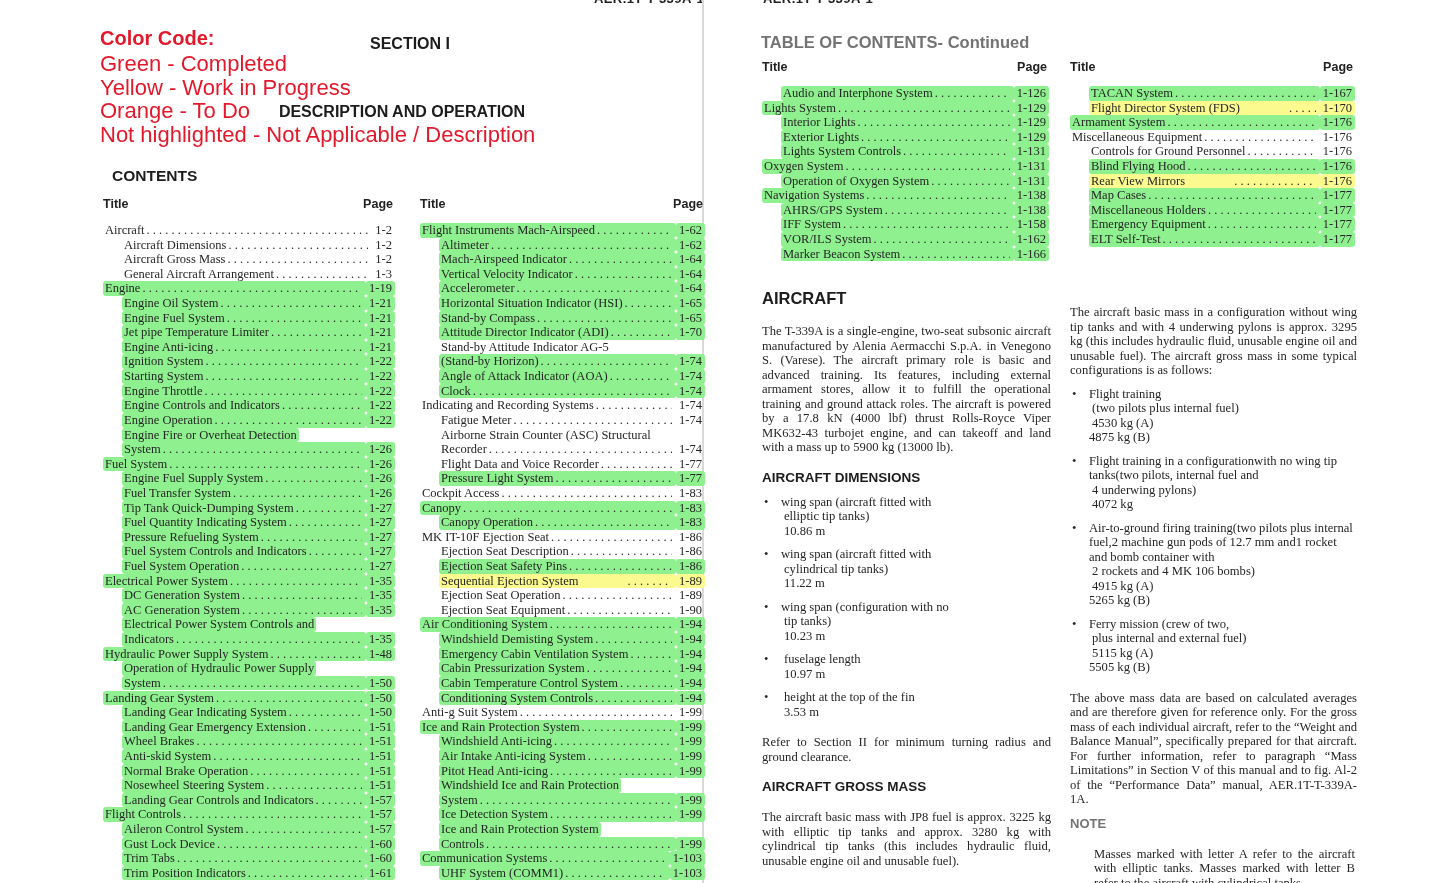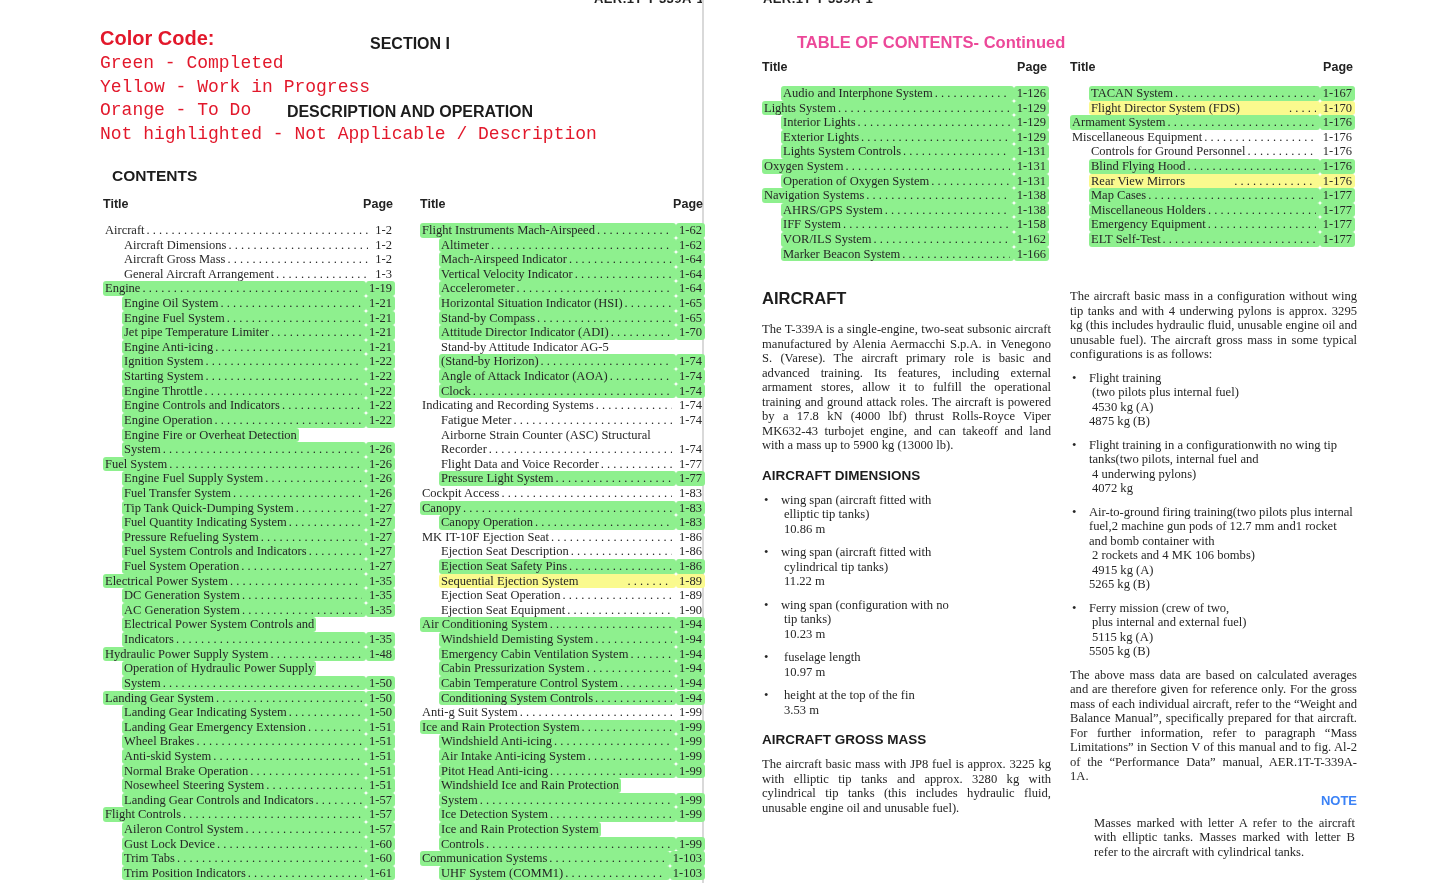--- a/index.html
+++ b/index.html
@@ -9,28 +9,28 @@
 
   
   .hdr{position:absolute;top:-9px;font:bold 13px "Liberation Sans",sans-serif;color:#222;letter-spacing:.4px;}
   .hdr-l{left:594px;} .hdr-r{left:763px;}
 
   .divider{position:absolute;left:702px;top:0;bottom:0;width:2px;background:#d9d9d9;}
 
   
   .color-code{position:absolute;left:100px;top:26px;color:var(--red);font-family:"Liberation Sans",sans-serif;}
   .cc-title{font-weight:bold;font-size:20px;line-height:24px;margin-bottom:2px;}
-  .cc-line{font-size:18px;line-height:23.5px;font-family:Liberation Mono, monospace;}
+  .cc-line{font-size:22px;line-height:23.5px;}
 
   .section-i{position:absolute;left:300px;top:35px;width:220px;text-align:center;
              font:bold 16px "Liberation Sans",sans-serif;color:#1c1c1c;}
-  .desc-op{position:absolute;left:190px;top:103px;width:440px;text-align:center;
+  .desc-op{position:absolute;left:182px;top:103px;width:440px;text-align:center;
            font:bold 16px "Liberation Sans",sans-serif;color:#1c1c1c;}
   .contents-h{position:absolute;left:112px;top:167px;font:bold 15.5px "Liberation Sans",sans-serif;color:#1c1c1c;text-align:right;}
-  .toc-cont-h{position:absolute;left:761px;top:33px;font:bold 16.5px "Liberation Sans",sans-serif;color:#ec4899;margin-left:36px;}
+  .toc-cont-h{position:absolute;left:761px;top:33px;font:bold 16.5px "Liberation Sans",sans-serif;color:#737373;}
 
   
   .toc-col{position:absolute;}
   .lp-col1{left:103px;top:197px;width:292px;}
   .lp-col2{left:420px;top:197px;width:285px;}
   .rp-col1{left:762px;top:60px;width:287px;}
   .rp-col2{left:1070px;top:60px;width:285px;}
   .toc-head{display:flex;justify-content:space-between;font:bold 12.5px "Liberation Sans",sans-serif;
             color:#222;margin-bottom:12px;padding-right:2px;gap:27px;}
   .trow{display:flex;align-items:baseline;height:14.62px;line-height:14.6px;font-size:12.5px;}
@@ -43,30 +43,30 @@
   .pg{flex:0 0 auto;white-space:nowrap;padding:0 3px;}
   .hg{background:var(--green);border-radius:3px;}
   .hy{background:var(--yellow);border-radius:3px;gap:47px;}
 
   
   .body-col{position:absolute;font-size:12.6px;line-height:14.5px;color:#262626;}
   .bc-left{left:762px;top:289px;width:289px;}
   .bc-right{left:1070px;top:289px;width:287px;}
   .h-big{font:bold 16.5px "Liberation Sans",sans-serif;color:#1c1c1c;margin:0 0 14px 0;}
   .h-small{font:bold 13.5px "Liberation Sans",sans-serif;color:#1c1c1c;margin:15px 0 10px 0;}
-  .just{text-align:justify;margin:0 0 9px 0;}
+  .just{text-align:justify;margin:16px 0 9px 0;}
   .bullet{display:flex;margin:0 0 9px 0;}
   .bdot{flex:0 0 17px;padding-left:2px;}
   .bcont{flex:1;min-width:0;}
   .blast{display:flex;align-items:baseline;flex-direction:column;}
   .blast .bt{white-space:nowrap;}
   .blast .dots{margin:0 3px;}
   .bv{white-space:nowrap;}
   .bextra{text-align:right;}
-  .note-head{text-align:right;font:bold 13px "Liberation Sans",sans-serif;color:#3b82f6;margin:3px 0 8px 0;}
+  .note-head{text-align:left;font:bold 13px "Liberation Sans",sans-serif;color:#737373;margin:3px 0 8px 0;}
   .note-body{margin-left:24px;margin-right:2px;}
 </style>
 </head>
 <body>
 
 <div class="screen">
 
   <div class="hdr hdr-l">AER.1T-T-339A-1</div>
   <div class="hdr hdr-r">AER.1T-T-339A-1</div>
   <div class="divider"></div>
@@ -941,20 +941,21 @@
           <span class="bdot">•</span>
           <div class="bcont">
             <div class="blast">
               <span class="bt">height at the top of the fin</span>
               <span class="dots"></span>
               <span class="bv">3.53 m</span>
             </div>
           </div>
         </div>
       </div>
+    <p class="just">Refer to Section II for minimum turning radius and ground clearance.</p>
     <div class="h-small">AIRCRAFT GROSS MASS</div>
     <p class="just">The aircraft basic mass with JP8 fuel is approx. 3225 kg with elliptic tip tanks and approx. 3280 kg with cylindrical tip tanks (this includes hydraulic fluid, unusable engine oil and unusable fuel).</p>
   </div>
 
   <div class="body-col bc-right">
     <p class="just">The aircraft basic mass in a configuration without wing tip tanks and with 4 underwing pylons is approx. 3295 kg (this includes hydraulic fluid, unusable engine oil and unusable fuel). The aircraft gross mass in some typical configurations is as follows:</p>
     <div>
         <div class="bullet">
           <span class="bdot">•</span>
           <div class="bcont"><span class="bl">Flight training</span><div class="blast">

